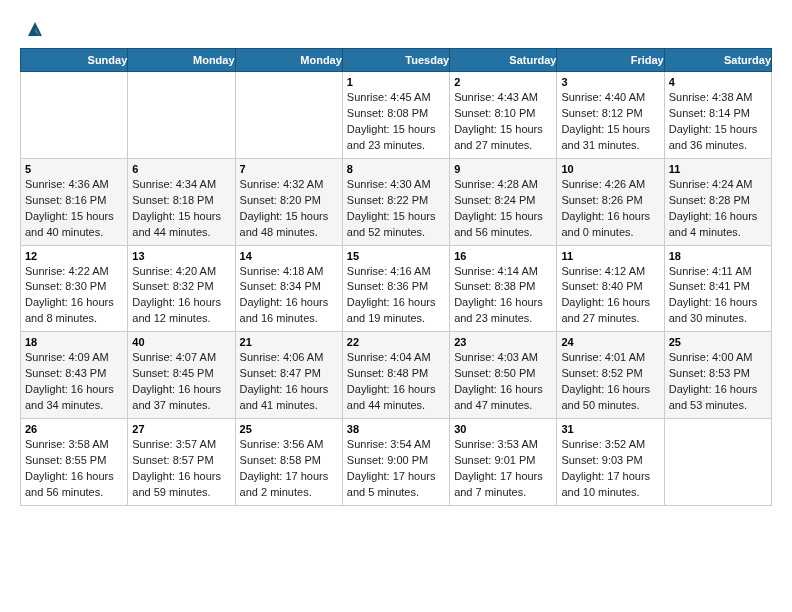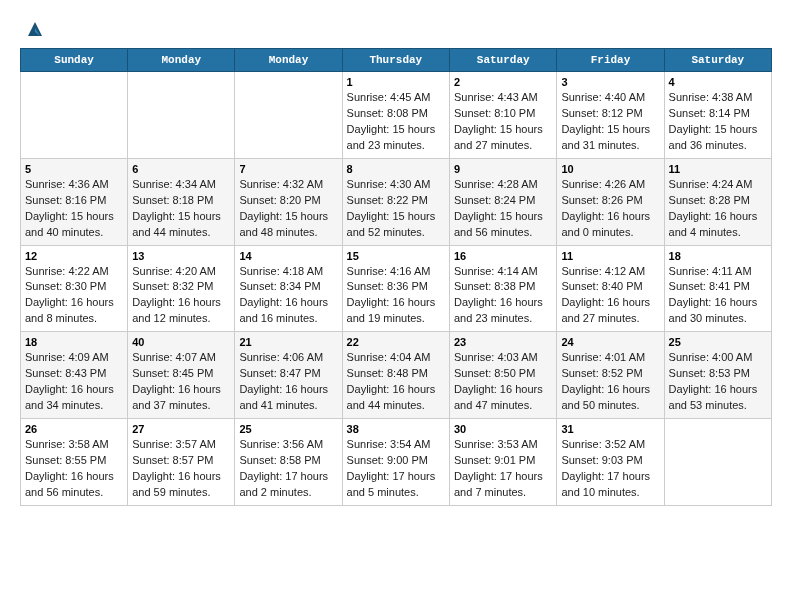--- a/index.html
+++ b/index.html
@@ -63,23 +63,22 @@
       margin: 0 20px;
       border-collapse: collapse;
       font-size: 10px;
     }
     .calendar-table thead tr th {
       background: #2471a3;
       color: #fff;
       font-weight: bold;
       font-size: 11px;
       padding: 5px 0;
-      text-align: center;
+      text-align: right;
       border: 1px solid #1a5276;
-      font-family: Liberation Mono, monospace;
     }
     .calendar-table tbody tr td {
       border: 1px solid #ccc;
       vertical-align: top;
       padding: 4px 4px;
       width: 113px;
       min-height: 70px;
       background: #fff;
     }
     .calendar-table tbody tr:nth-child(odd) td {
@@ -123,21 +122,21 @@
       <div class="location"></div>
     </div>
   </div>
 
   <table class="calendar-table">
     <thead>
       <tr>
       <th>Sunday</th>
           <th>Monday</th>
           <th>Monday</th>
-          <th>Thursday</th>
+          <th>Tuesday</th>
           <th>Saturday</th>
           <th>Friday</th>
           <th>Saturday</th>
         </tr>
     </thead>
     <tbody id="calendar-body">
     <tr>
           <td class="empty-cell"></td>
           <td class="empty-cell"></td>
           <td class="empty-cell"></td>

